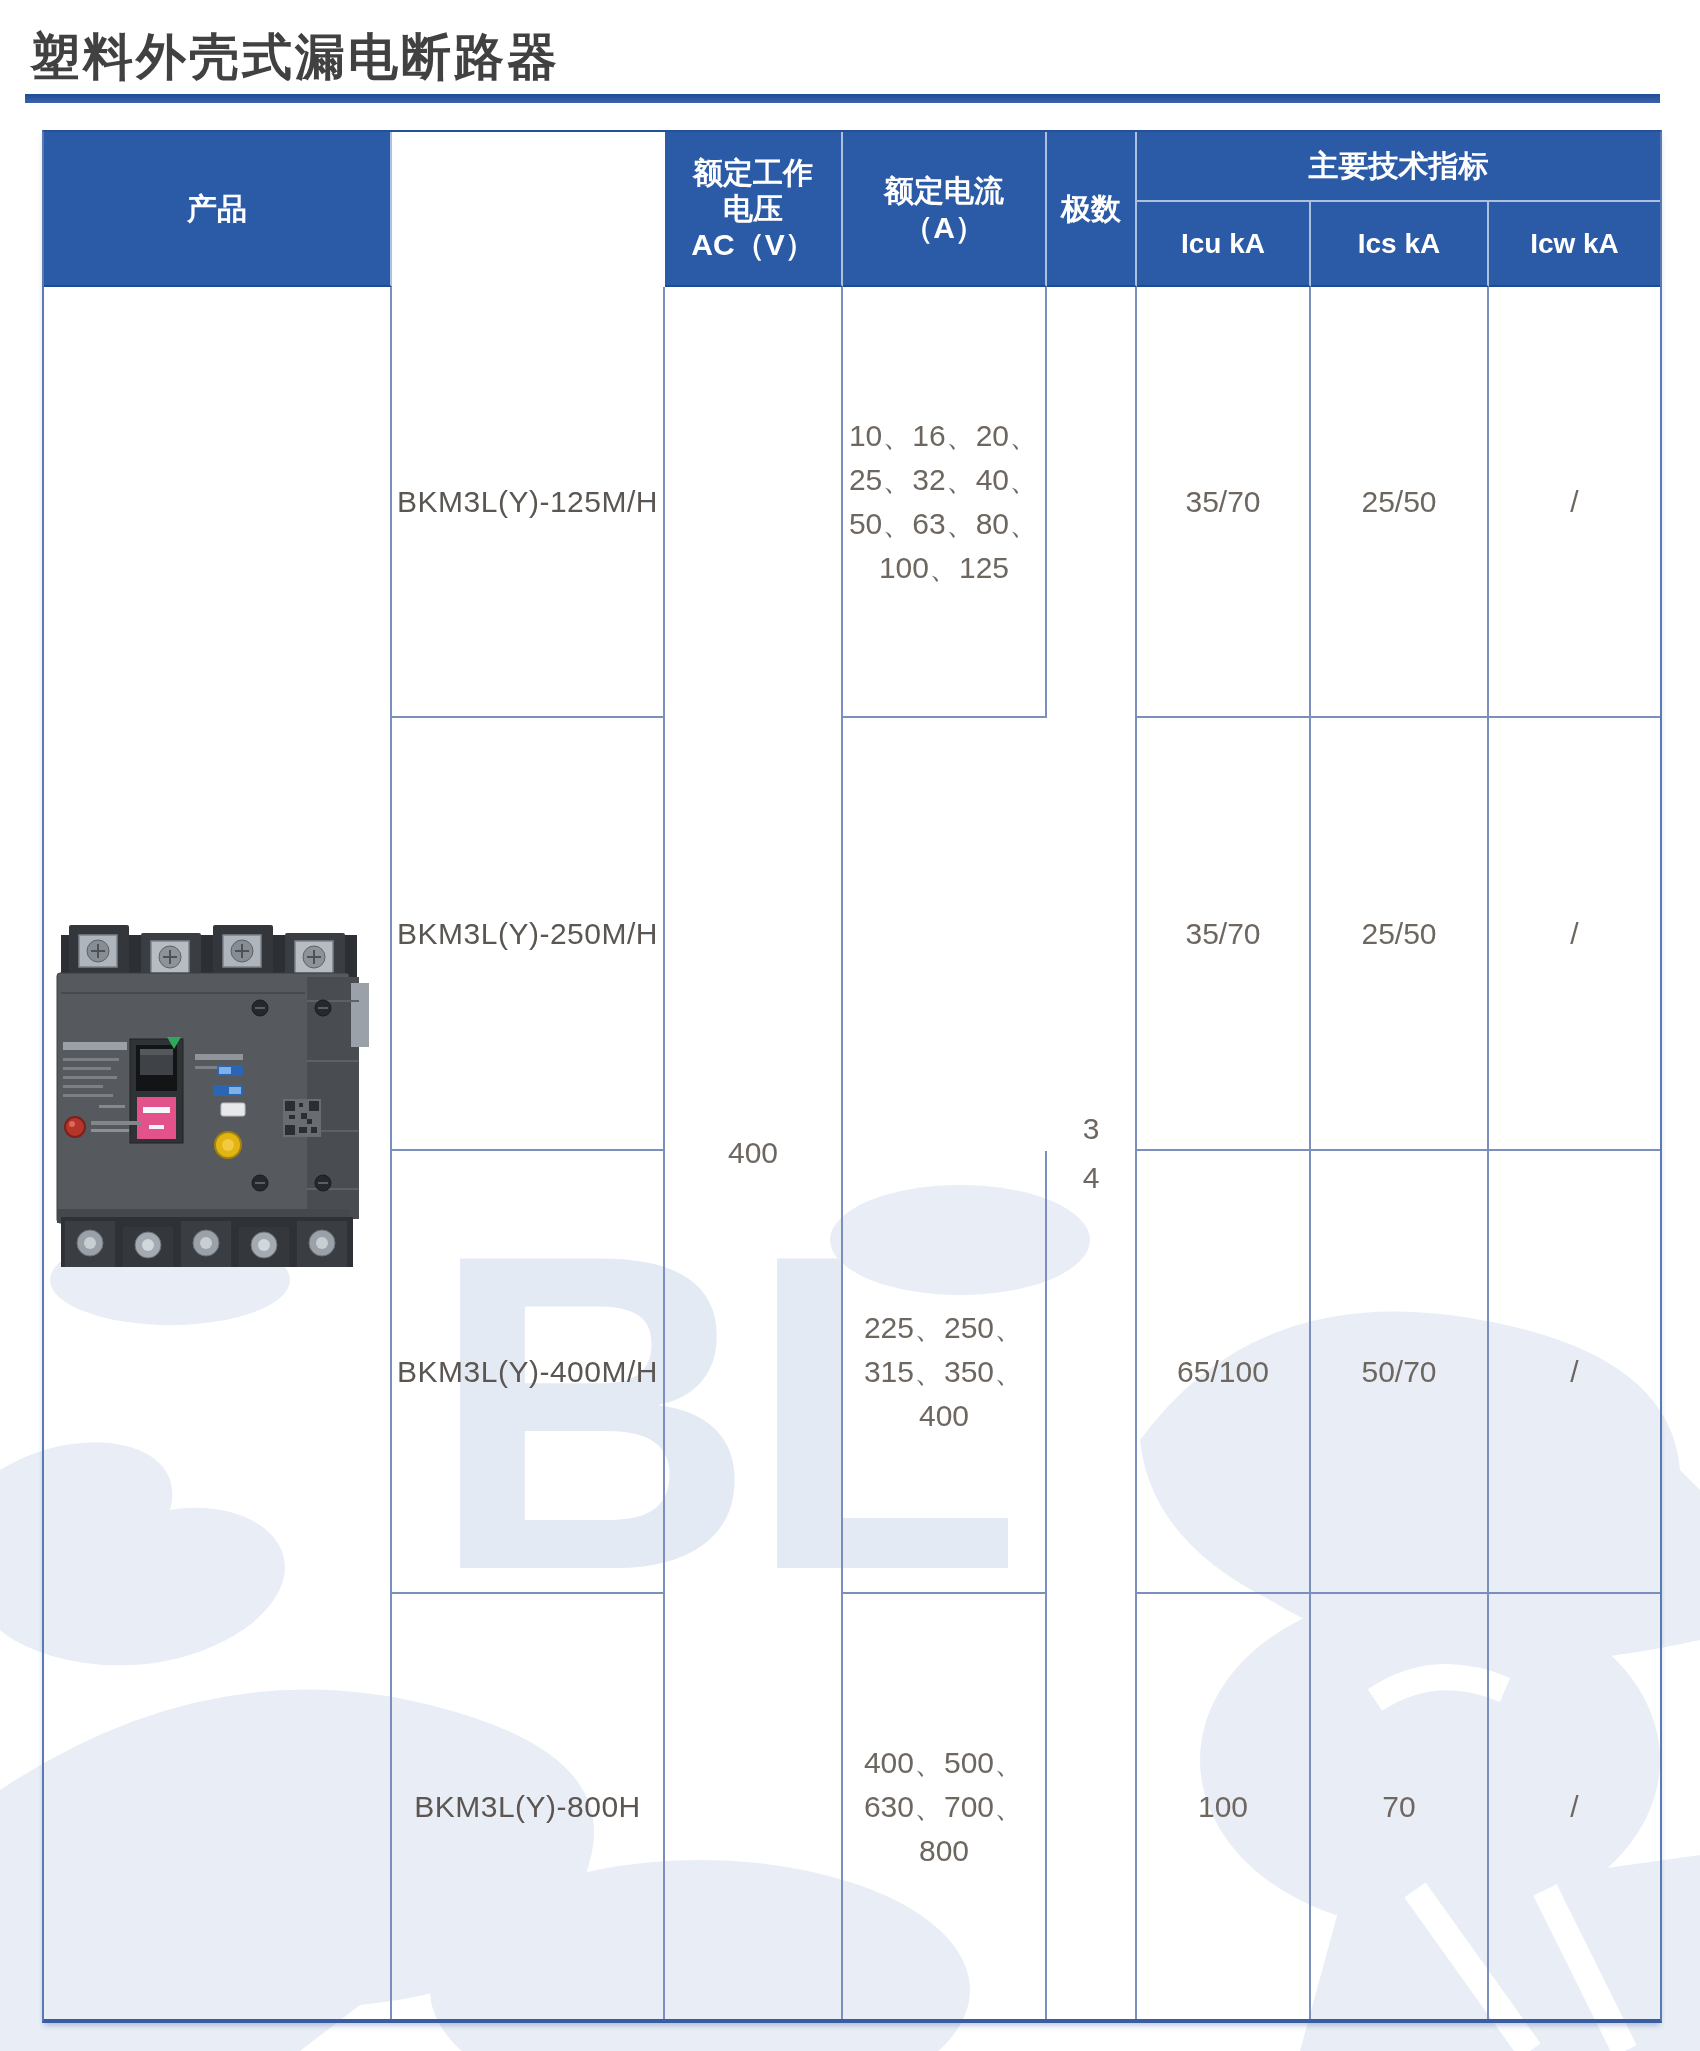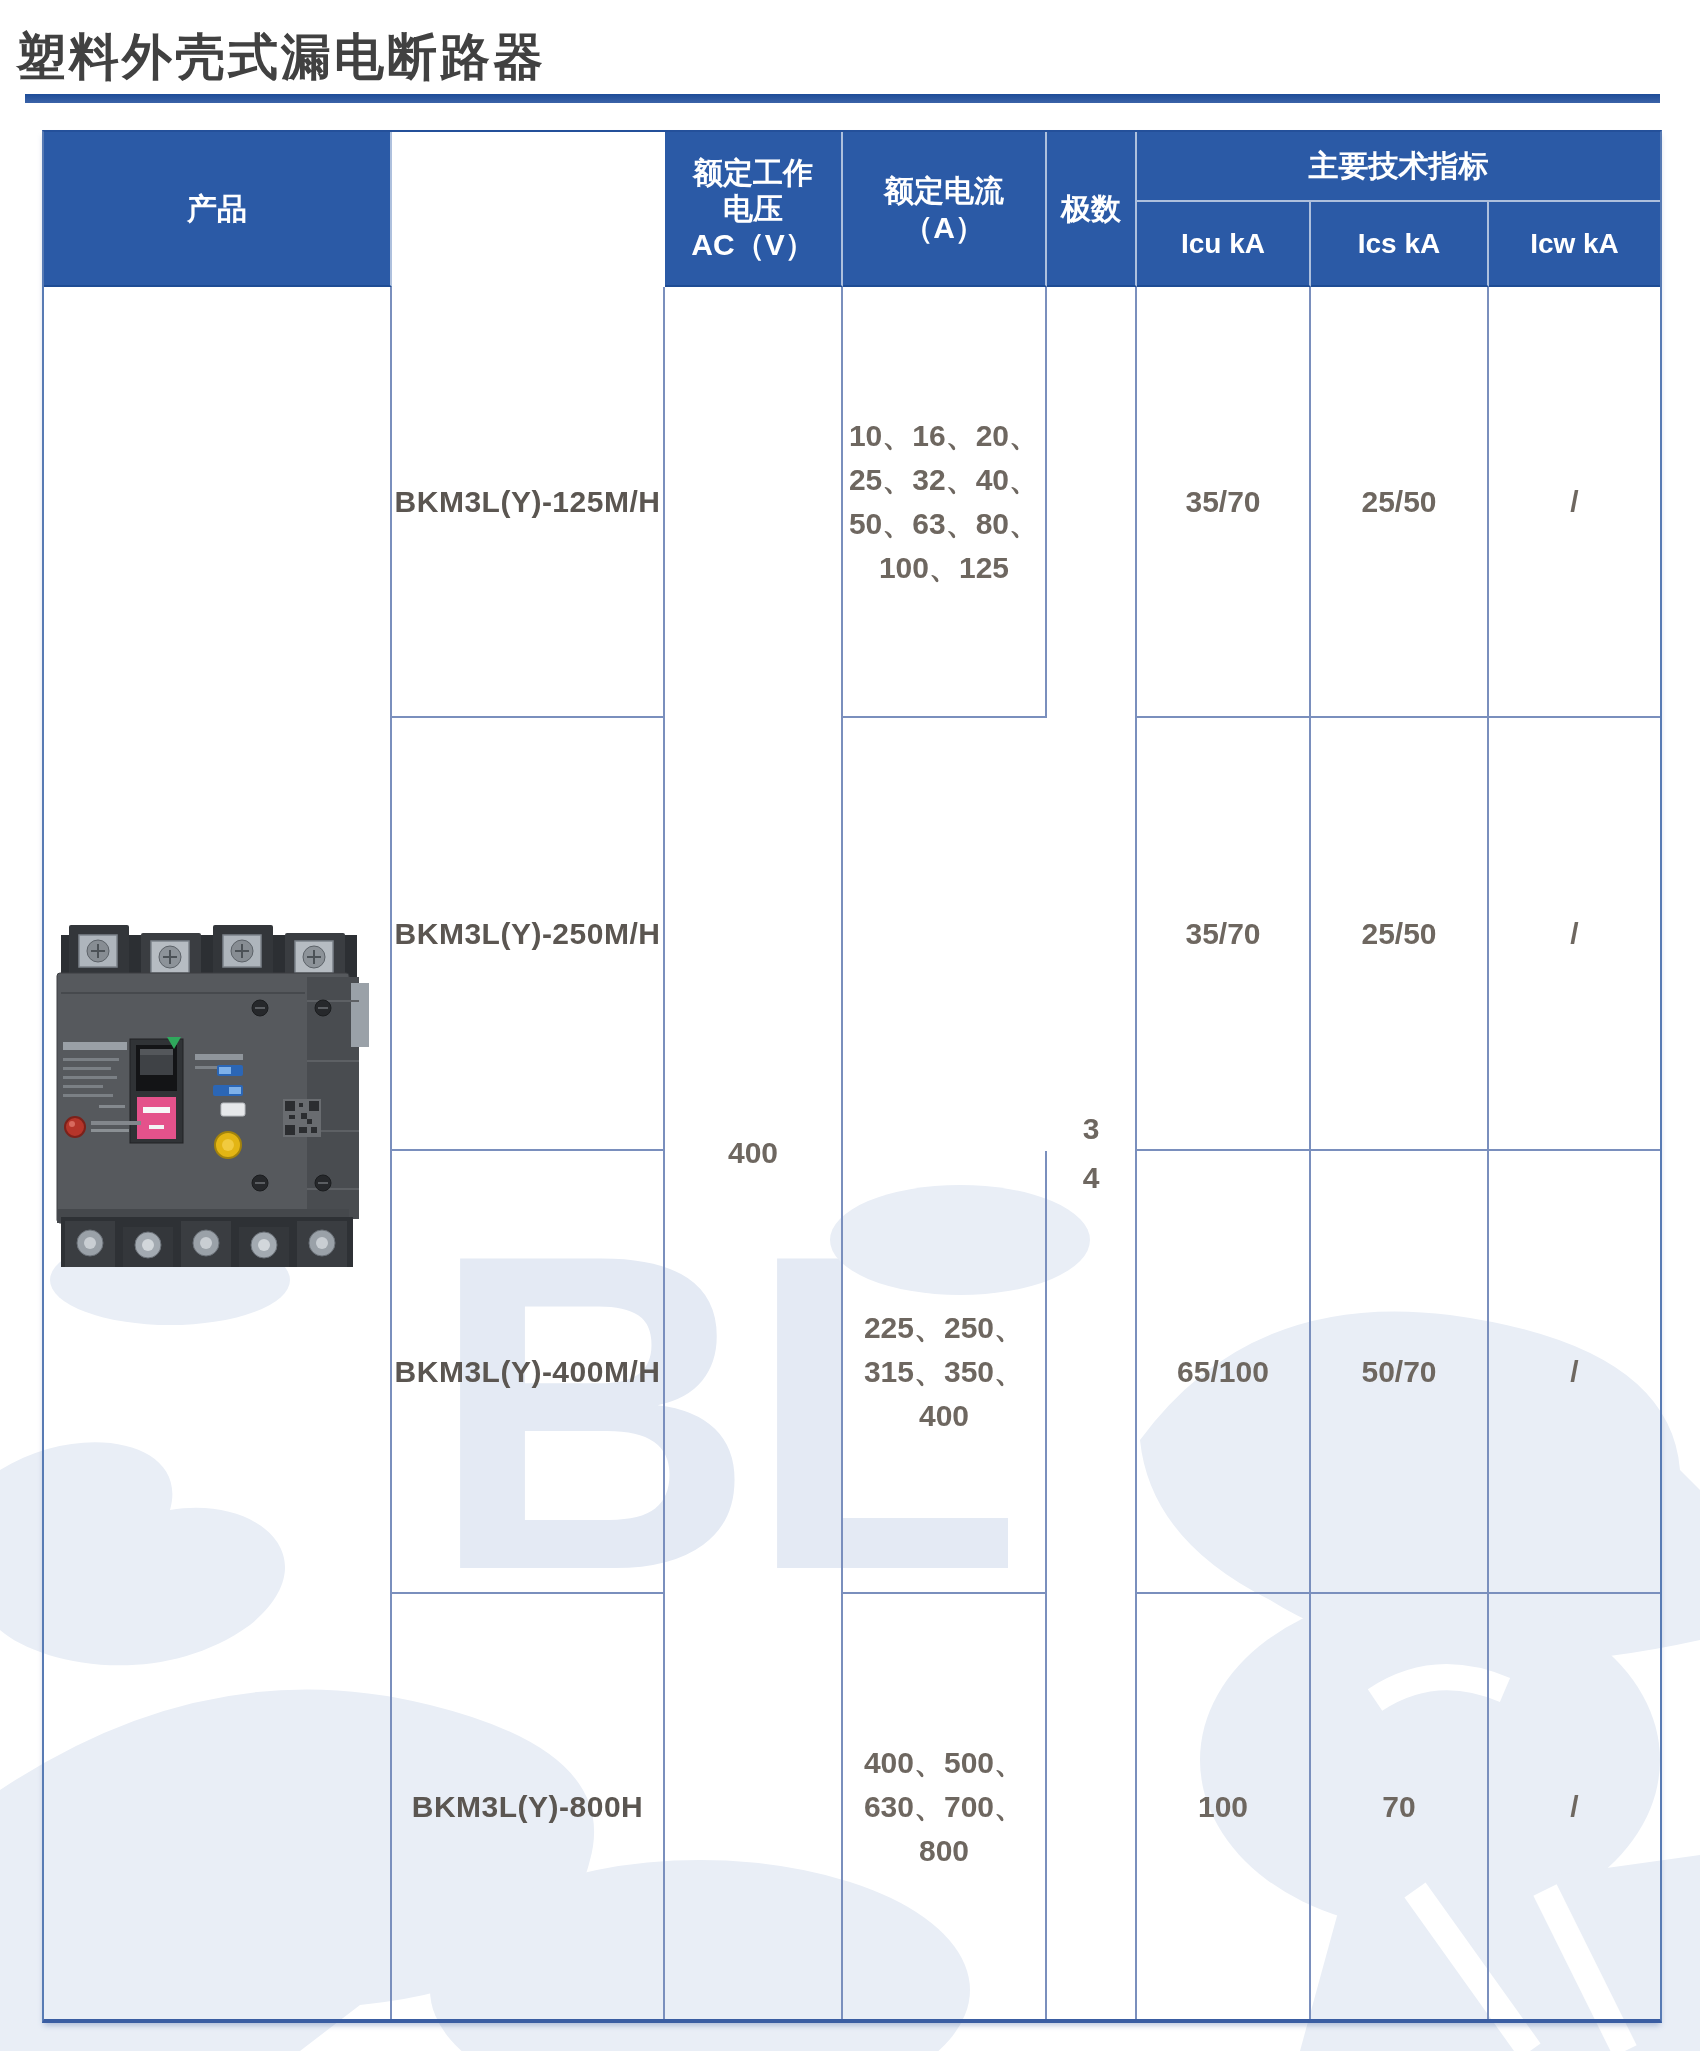--- a/index.html
+++ b/index.html
@@ -3,37 +3,37 @@
 <meta charset="utf-8">
 <style>
   html,body{margin:0;padding:0;background:#9aa0a6;}
   .page{
     position:relative; width:1700px; height:2051px; margin:0 auto;
     background:#ffffff; overflow:hidden;
     font-family:"Liberation Sans","DejaVu Sans",sans-serif;
   }
   .wm{position:absolute; left:0; top:0; z-index:0;}
   .page-title{
-    position:absolute; left:16px; top:24px; z-index:2; margin:0;
+    position:absolute; left:30px; top:24px; z-index:2; margin:0;
     font-size:50px; font-weight:900; letter-spacing:3px; color:#414141;
   }
   .title-rule{
     position:absolute; left:25px; top:94px; width:1635px; height:9px;
     background:linear-gradient(#1e4c98,#3b63a8); z-index:2;
   }
   .tbl{
     position:absolute; left:42px; top:130px; z-index:1;
     display:grid;
     grid-template-columns:348px 273px 178px 204px 90px 174px 178px 171px;
     grid-template-rows:70px 85px 431px 433px 443px 425px;
     border-left:2px solid #587bb4; border-right:2px solid #587bb4;
     border-top:2px solid #24509a; border-bottom:4px solid #3a5da2;
     box-shadow:0 4px 6px -2px rgba(70,100,160,.40);
   }
-  .c{display:flex; flex-direction:column; align-items:center; justify-content:center; text-align:center; min-width:0;font-weight:bold;}
+  .c{display:flex; flex-direction:column; align-items:center; justify-content:center; text-align:center; min-width:0;}
   
   .th{background:#2b5aa6; color:#ffffff; font-weight:700; font-size:30px; line-height:38px;}
   .th-sub{font-size:28px;}
   .wr{border-right:2px solid rgba(255,255,255,.62);}
   .wb{border-bottom:2px solid rgba(255,255,255,.62);}
   .db{border-bottom:2px solid #1e4c94;}
   
   .td{font-size:30px; color:#6e6760;}
   .br{border-right:2px solid #7a8fbd;}
   .bb{border-bottom:2px solid #7a8fbd;}

